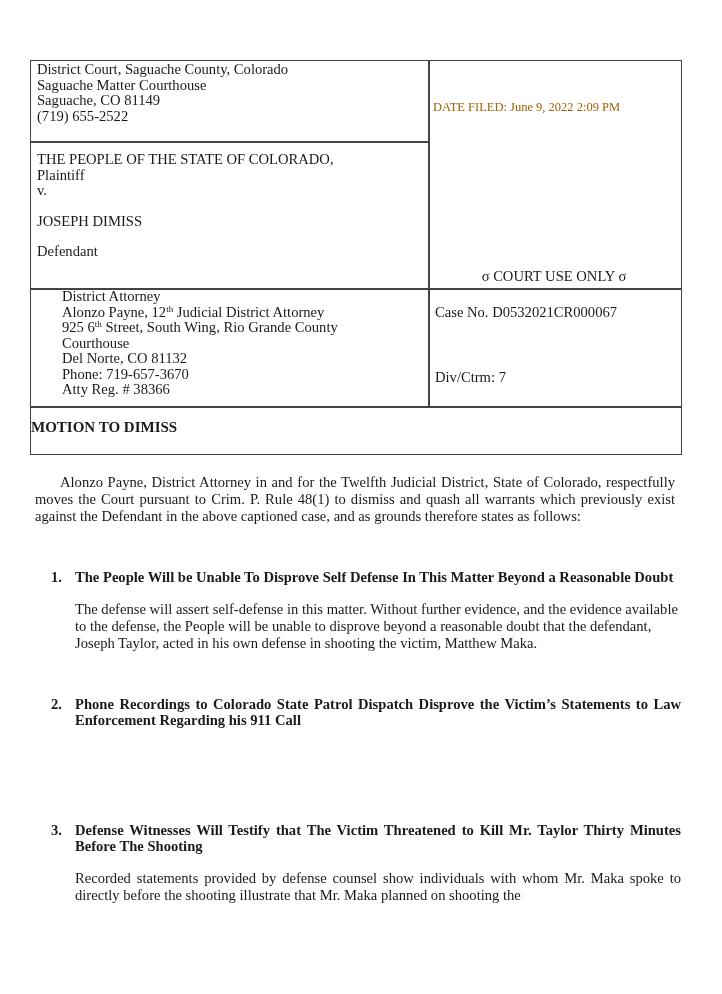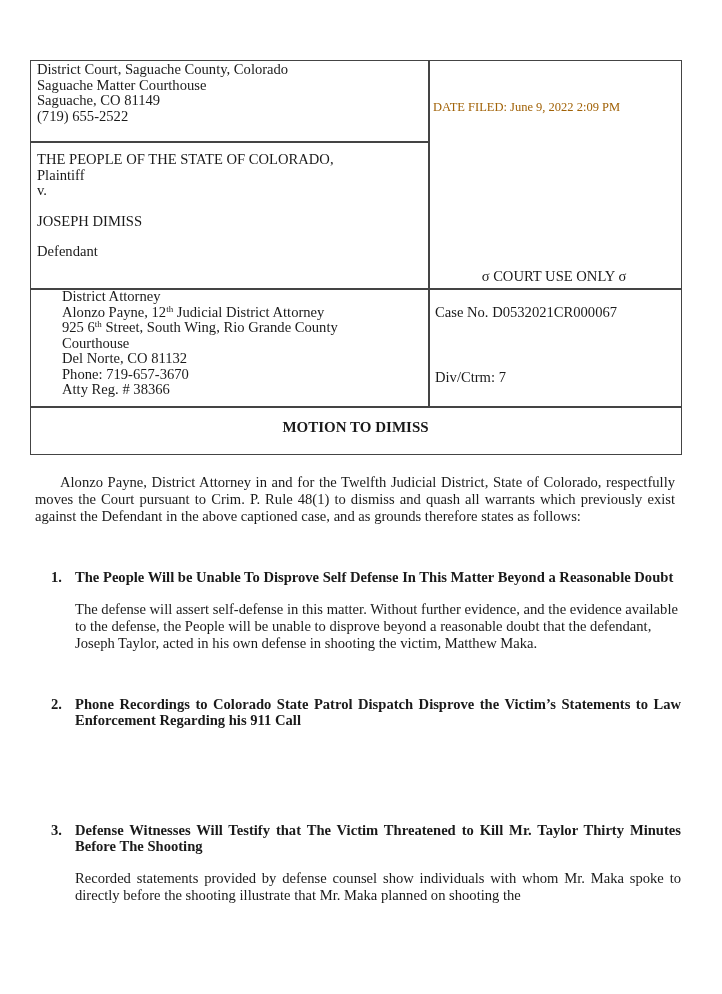--- a/index.html
+++ b/index.html
@@ -63,21 +63,20 @@
     }
     .court-use-cell {
       left: 398px; top: 208px; width: 250px;
       text-align: center;
       font-size: 14.6px;
     }
     .case-cell { left: 404px; top: 244px; }
     .div-cell { left: 404px; top: 309px; }
     .title-cell {
       left: 0; top: 359px; width: 649px;
-      text-align: center;
       font-weight: bold;
       font-size: 15px;
     }
     sup { font-size: 9px; line-height: 0; vertical-align: 5px; text-align: right; }
 
     
     .intro {
       position: absolute;
       left: 31px;
       top: 466px;

